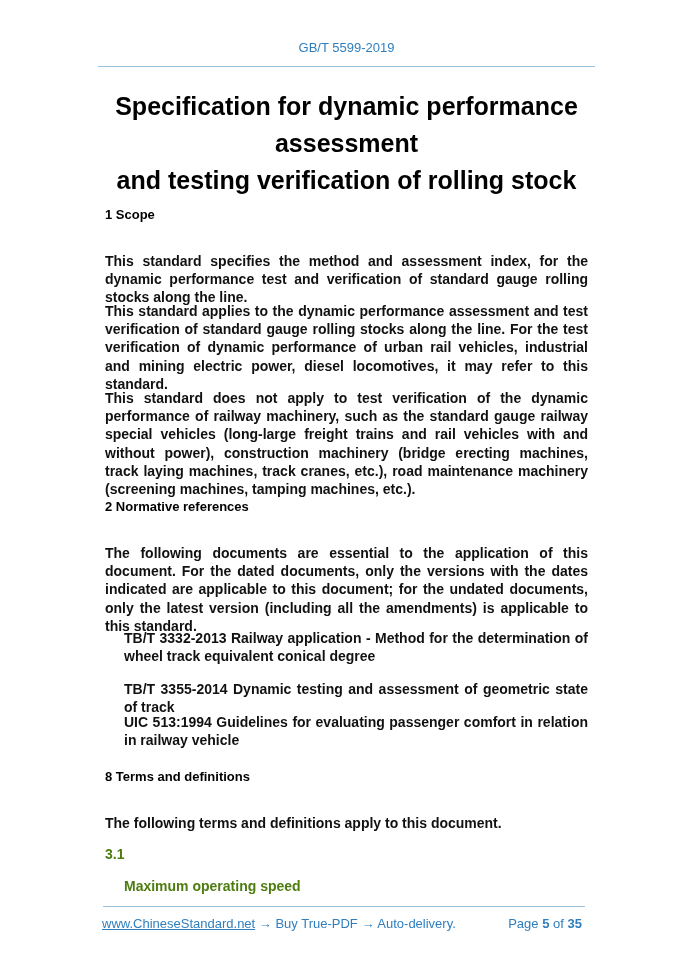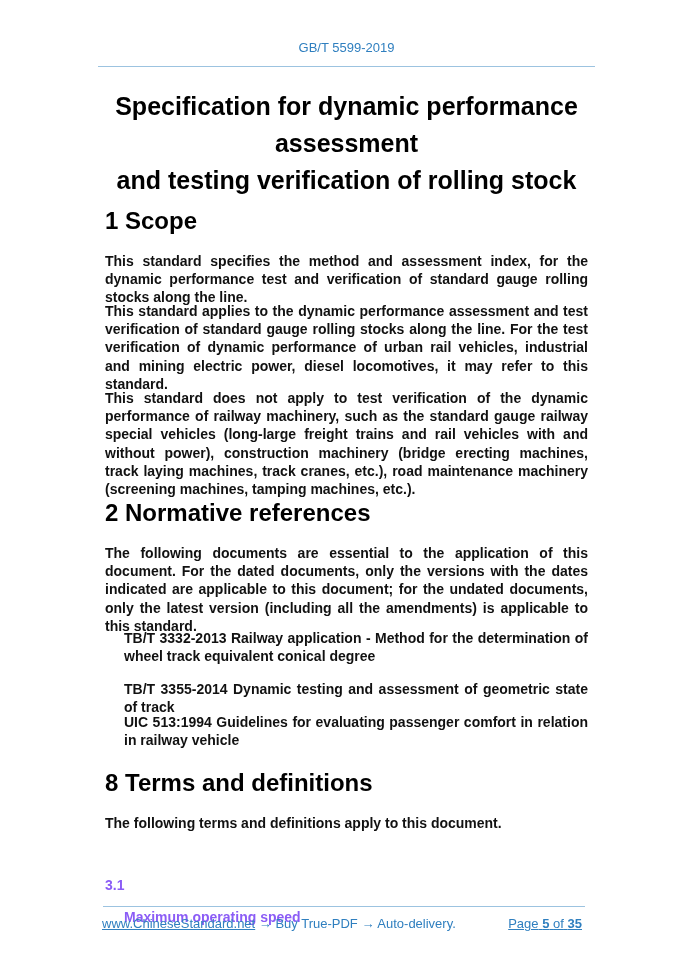--- a/index.html
+++ b/index.html
@@ -4,30 +4,30 @@
   <style>
     html, body { margin: 0; padding: 0; background: #ffffff; }
     body { width: 693px; height: 980px; position: relative; overflow: hidden;
            font-family: "Liberation Sans", sans-serif; color: #111111; }
     .page { position: absolute; left: 0; top: 0; width: 693px; height: 980px; }
     .hdr { position: absolute; top: 40px; left: 0; width: 693px; text-align: center;
            font-size: 13px; color: #2f7fbf; }
     .hdr-rule { position: absolute; top: 66px; left: 98px; width: 497px; height: 1px; background: #9cc3e0; }
     .title { position: absolute; top: 88px; left: 98px; width: 497px; text-align: center;
              font-weight: bold; font-size: 25px; line-height: 37px; color: #000; }
-    .h1 { position: absolute; left: 105px; font-weight: bold; font-size: 24px; color: #000; }
+    .h1 { position: absolute; left: 105px; font-weight: bold; font-size: 13px; color: #000; }
     .p { position: absolute; left: 105px; width: 483px; font-size: 14px; line-height: 18.2px;
          text-align: justify; color: #111; }
     .p.ind { left: 124px; width: 464px; }
     .p.last { text-align-last: left; font-weight: bold; }
-    .bold { font-weight: bold; color: #8b5cf6; margin-top: 31px; }
+    .bold { font-weight: bold; color: #4d7c0f; }
     .ftr-rule { position: absolute; top: 906px; left: 103px; width: 482px; height: 1px; background: #9cc3e0; }
     .ftr { position: absolute; top: 916px; left: 102px; width: 480px; font-size: 13px; color: #2f7fbf; }
     .ftr a { color: #2f7fbf; text-decoration: underline; }
-    .ftr .page-no { position: absolute; right: 0; top: 0; text-decoration: underline; }
+    .ftr .page-no { position: absolute; right: 0; top: 0; }
     .ftr .page-no b { font-weight: bold; }
   </style>
 </head>
 <body>
 
 <div class="page">
 
   <div class="hdr">GB/T 5599-2019</div>
   <div class="hdr-rule"></div>
 

